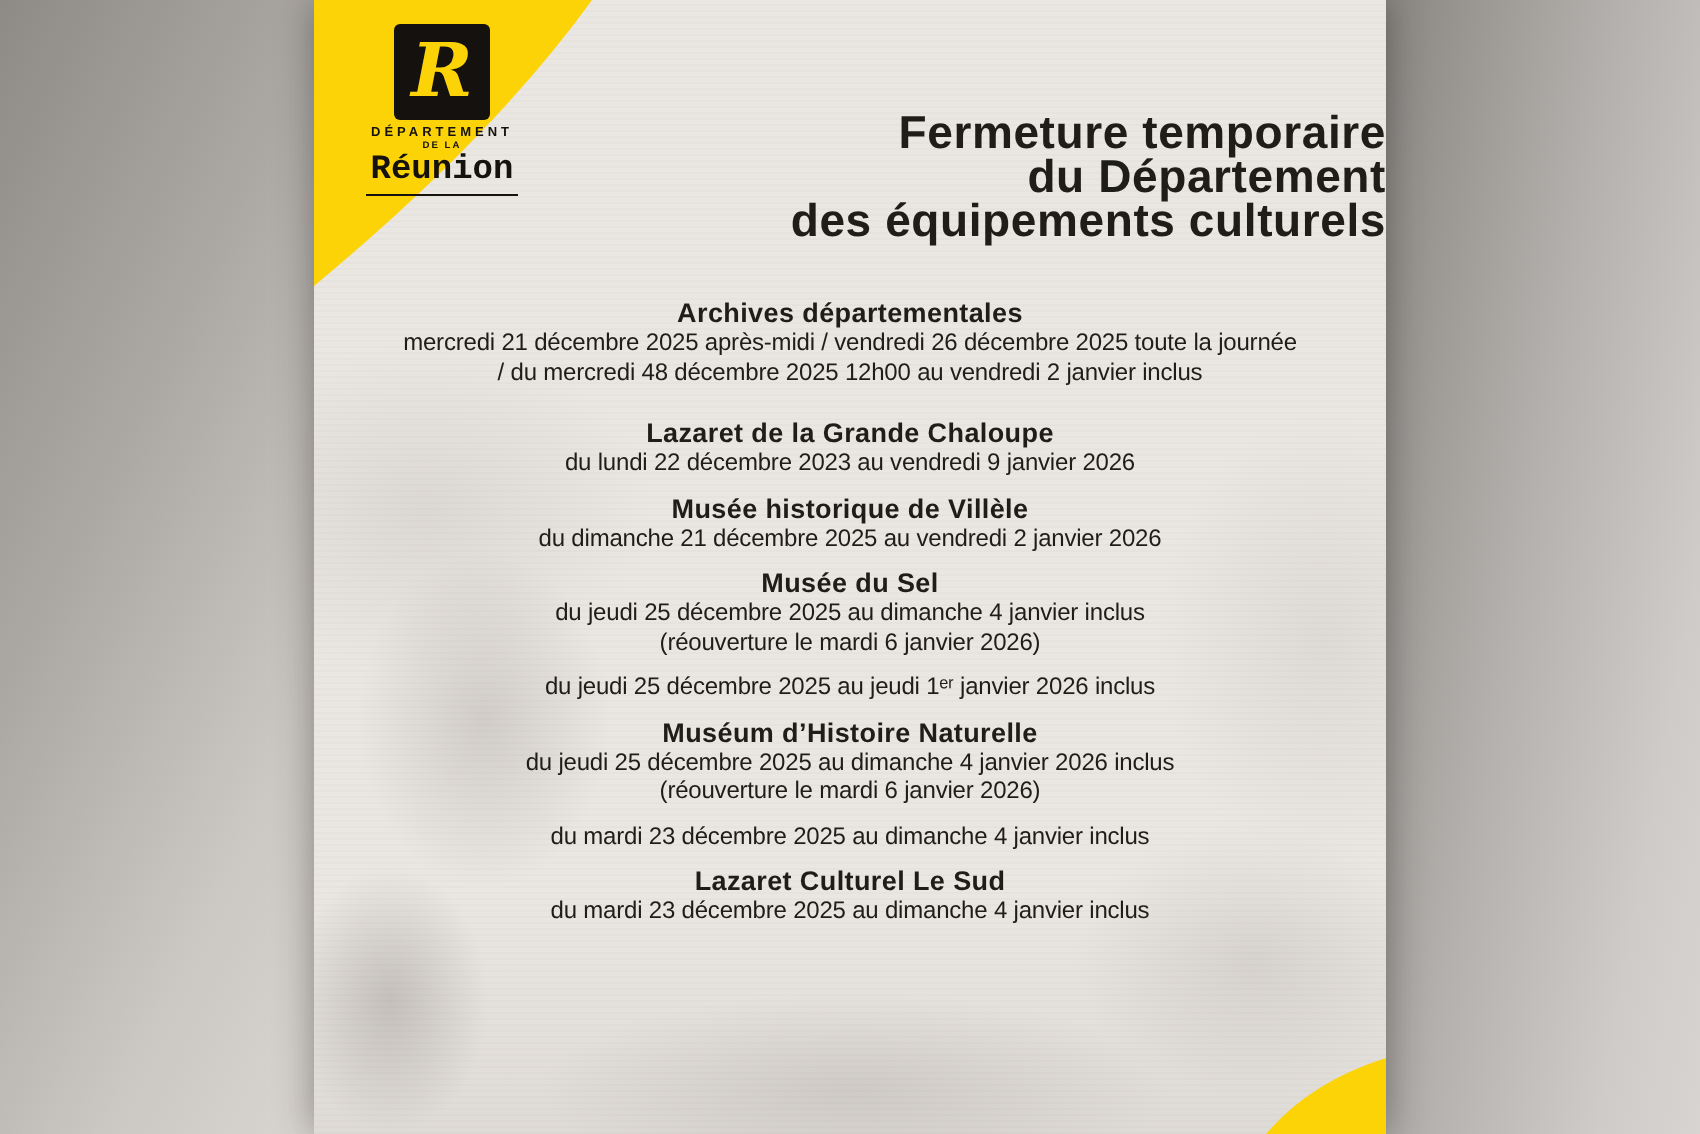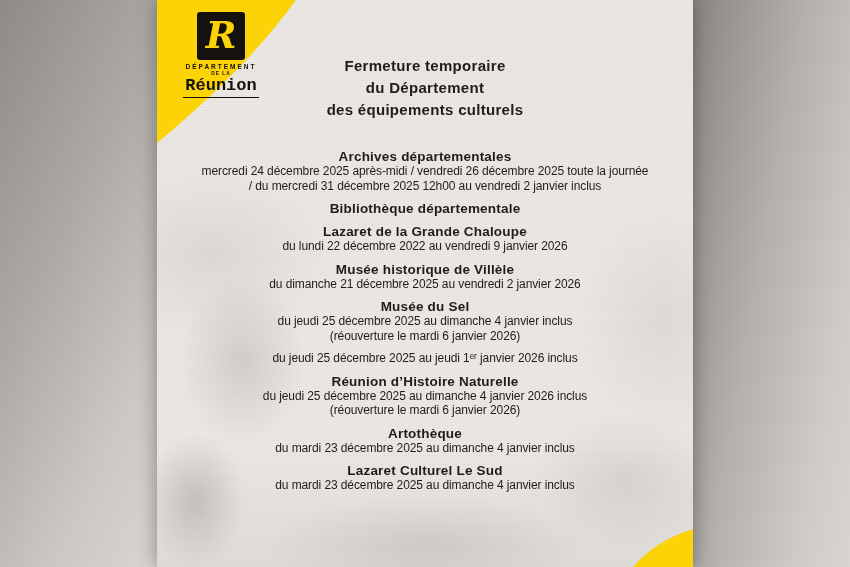--- a/index.html
+++ b/index.html
@@ -60,22 +60,22 @@
   }
   .logo-dept { margin-top:3px; font-size:6.5px; font-weight:bold; letter-spacing:2px; }
   .logo-dela { font-size:4.8px; font-weight:bold; letter-spacing:1px; margin-top:1px; }
   .logo-reunion {
     font-family:Liberation Mono, monospace; font-weight:bold; font-size:17px; line-height:1.05;
     display:inline-block; border-bottom:1.4px solid #14110e; padding:0 2px 2px 2px; margin-top:0;
   }
 
   
   .title {
-    position:absolute; top:55px; left:0; right:0; text-align:center;
-    color:var(--ink,#1f1d1a); font-weight:bold; font-size:15px; line-height:22px; letter-spacing:0.3px;
+    position:absolute; top:55px; left:0; right:0; text-align:right;
+    color:var(--ink,#1f1d1a); font-weight:bold; font-size:23px; line-height:22px; letter-spacing:0.3px;
   }
   .title span { display:block; }
 
   
   .entries {
     position:absolute; top:149px; left:6px; right:6px;
     display:flex; flex-direction:column; gap:8px; text-align:center;
     color:var(--ink,#1f1d1a);
   }
   .entry-title { font-size:13.5px; font-weight:bold; line-height:15px; letter-spacing:0.2px; }
@@ -115,33 +115,32 @@
       <span>Fermeture temporaire</span>
       <span>du Département</span>
       <span>des équipements culturels</span>
     </div>
 
     <div class="entries">
 
         <div class="entry">
           <div class="entry-title">Archives départementales</div>
           <div class="entry-lines">
-            <div class="entry-line">mercredi 24 décembre 2025 après-midi / vendredi 26 décembre 2025 toute la journée</div>
-            <div class="entry-line">/ du mercredi 31 décembre 2025 12h00 au vendredi 2 janvier inclus</div>
+            <div class="entry-line">mercredi 21 décembre 2025 après-midi / vendredi 26 décembre 2025 toute la journée</div>
+            <div class="entry-line">/ du mercredi 48 décembre 2025 12h00 au vendredi 2 janvier inclus</div>
           </div>
         </div>
 
         <div class="entry">
-          <div class="entry-title">Bibliothèque départementale</div>
         </div>
 
         <div class="entry">
           <div class="entry-title">Lazaret de la Grande Chaloupe</div>
           <div class="entry-lines">
-            <div class="entry-line">du lundi 22 décembre 2022 au vendredi 9 janvier 2026</div>
+            <div class="entry-line">du lundi 22 décembre 2023 au vendredi 9 janvier 2026</div>
           </div>
         </div>
 
         <div class="entry">
           <div class="entry-title">Musée historique de Villèle</div>
           <div class="entry-lines">
             <div class="entry-line">du dimanche 21 décembre 2025 au vendredi 2 janvier 2026</div>
           </div>
         </div>
 
@@ -153,29 +152,28 @@
           </div>
         </div>
 
         <div class="entry">
           <div class="entry-lines">
             <div class="entry-line">du jeudi 25 décembre 2025 au jeudi 1ᵉʳ janvier 2026 inclus</div>
           </div>
         </div>
 
         <div class="entry">
-          <div class="entry-title">Réunion d’Histoire Naturelle</div>
+          <div class="entry-title">Muséum d’Histoire Naturelle</div>
           <div class="entry-lines">
             <div class="entry-line">du jeudi 25 décembre 2025 au dimanche 4 janvier 2026 inclus</div>
             <div class="entry-line">(réouverture le mardi 6 janvier 2026)</div>
           </div>
         </div>
 
         <div class="entry">
-          <div class="entry-title">Artothèque</div>
           <div class="entry-lines">
             <div class="entry-line">du mardi 23 décembre 2025 au dimanche 4 janvier inclus</div>
           </div>
         </div>
 
         <div class="entry">
           <div class="entry-title">Lazaret Culturel Le Sud</div>
           <div class="entry-lines">
             <div class="entry-line">du mardi 23 décembre 2025 au dimanche 4 janvier inclus</div>
           </div>

